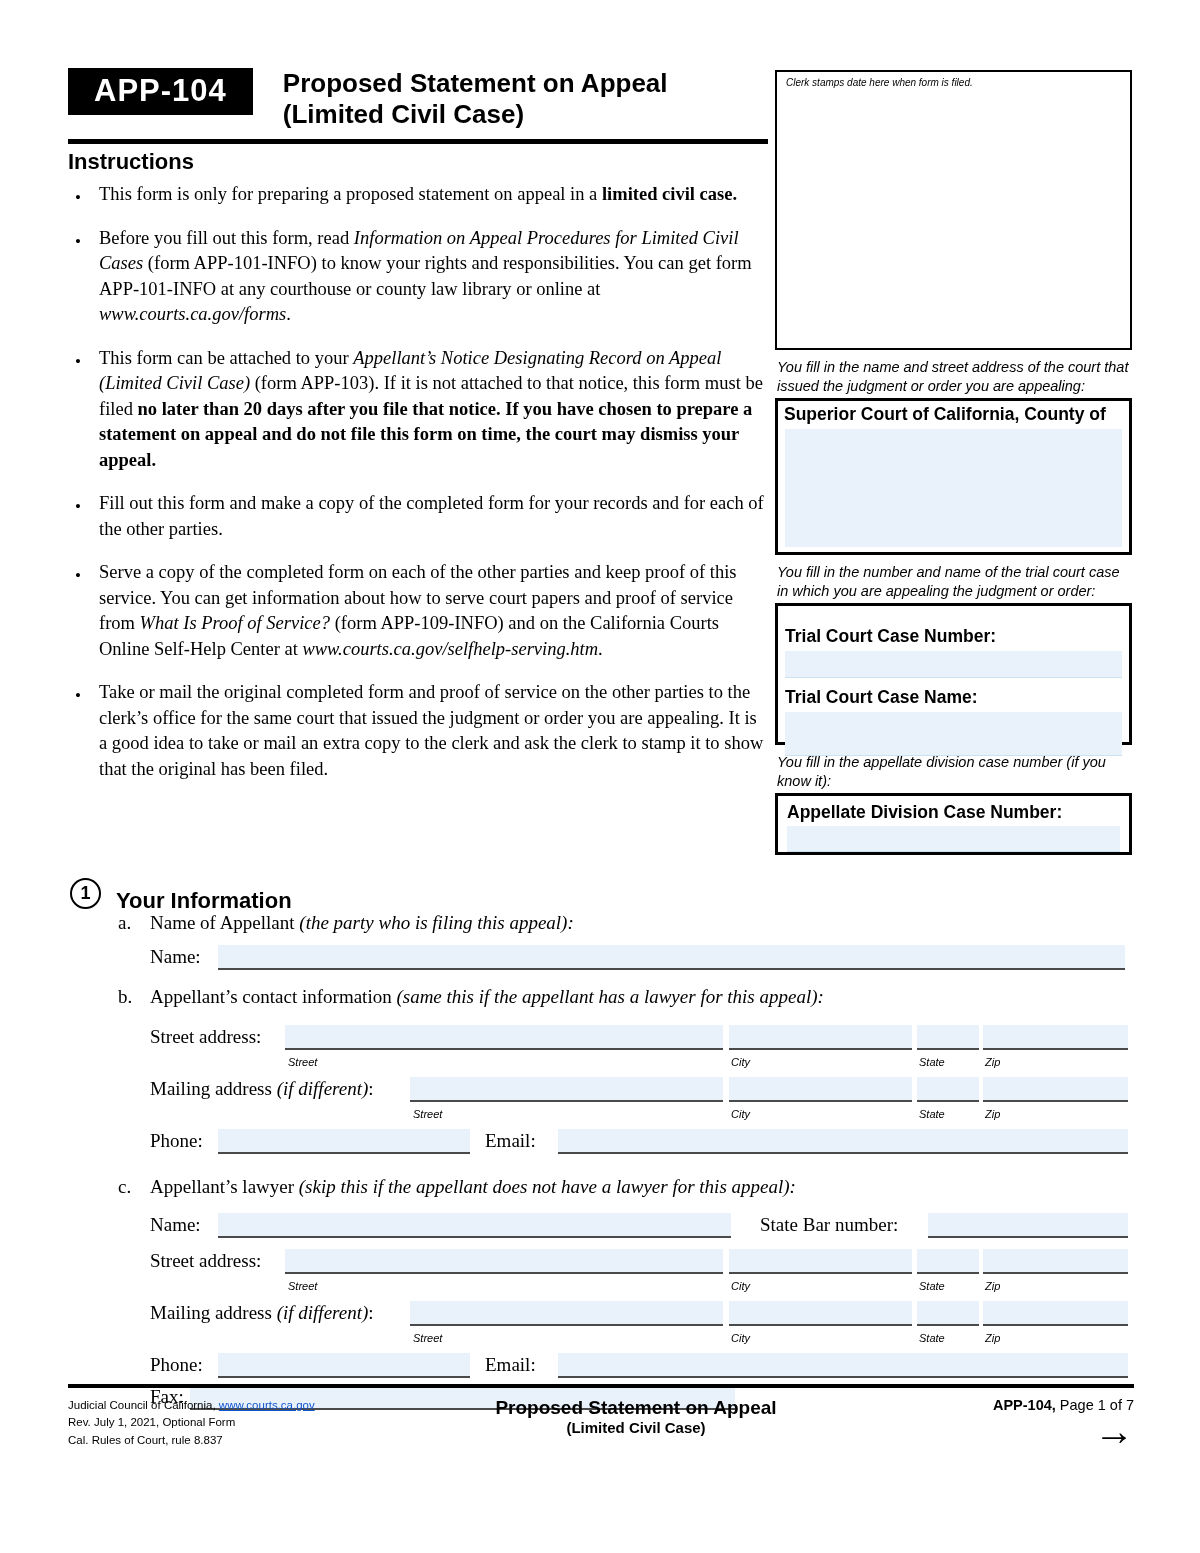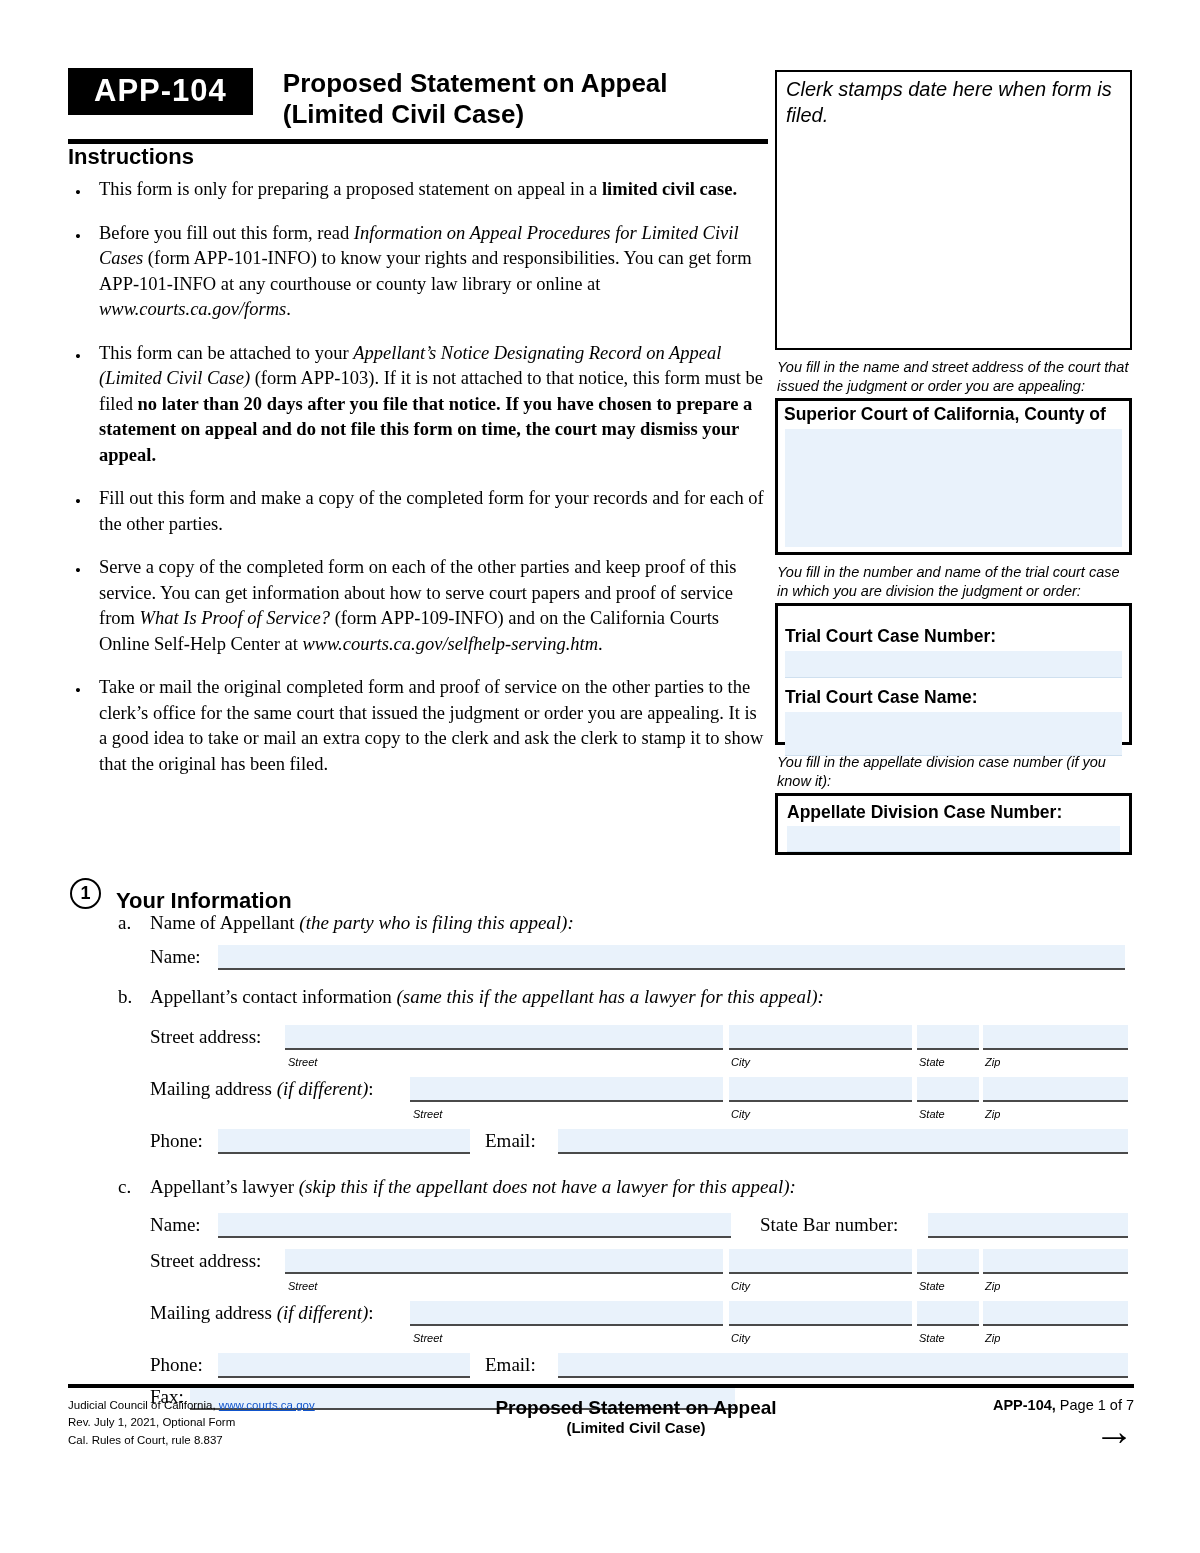--- a/index.html
+++ b/index.html
@@ -12,32 +12,32 @@
   body{font-family:"Liberation Sans",sans-serif;color:#000;}
   .page{position:relative;width:1200px;height:1553px;background:#fff;overflow:hidden;}
 
   
   .left-col{position:absolute;left:68px;top:68px;width:700px;}
   .header-row{display:flex;align-items:flex-start;}
   .form-badge{background:#000;color:#fff;font-weight:700;font-size:31px;
     padding:7px 26px 9px;letter-spacing:1px;line-height:1;}
   .header-titles{margin-left:30px;font-weight:700;font-size:26px;line-height:1.18;}
   .thick-rule{height:5px;background:#000;margin-top:10px;}
-  .instructions-heading{font-weight:700;font-size:22px;}
+  .instructions-heading{font-weight:700;font-size:22px;margin-top:5px;}
   .bullet-list{list-style:none;margin-top:7px;font-family:"Liberation Serif",serif;
     font-size:18.5px;line-height:25.5px;}
   .bullet-list li{position:relative;padding-left:31px;margin-bottom:18px;}
   .bullet-list li::before{content:"\2022";position:absolute;left:7px;top:3px;font-size:17px;}
   .seg-b{font-weight:700;}
   .seg-i{font-style:italic;}
 
   
   .right-col{position:absolute;left:775px;top:70px;width:357px;}
   .clerk-box{height:280px;border:2.5px solid #000;padding:5px 9px;}
-  .note-italic{font-style:italic;font-size:20px;line-height:1.28;}
+  .note-italic{font-style:italic;font-size:10px;line-height:1.28;}
   .caption{font-style:italic;font-size:14.5px;line-height:1.28;margin:8px 0 3px 2px;}
   .heavy-box{border:3px solid #000;}
   .court-box{height:157px;padding:3px 6px;display:flex;flex-direction:column;}
   .box-heading{font-weight:700;font-size:17.5px;line-height:1.25;}
   .court-fill{flex:1;background:var(--field-fill);margin:3px 1px 2px;}
   .trial-box{height:142px;padding:20px 7px;}
   .fill-line{background:var(--field-fill);border-bottom:1.5px solid #cfe0ef;}
   .fill-28{height:27px;margin:3px 0 9px;}
   .fill-44{height:44px;margin:3px 0 2px;}
   .appellate-box{height:62px;padding:6px 9px;}
@@ -102,21 +102,21 @@
     <div class="clerk-box">
       <div class="note-italic">Clerk stamps date here when form is filed.</div>
     </div>
 
     <div class="caption">You fill in the name and street address of the court that issued the judgment or order you are appealing:</div>
     <div class="heavy-box court-box">
       <div class="box-heading">Superior Court of California, County of</div>
       <div class="court-fill"></div>
     </div>
 
-    <div class="caption">You fill in the number and name of the trial court case in which you are division the judgment or order:</div>
+    <div class="caption">You fill in the number and name of the trial court case in which you are appealing the judgment or order:</div>
     <div class="heavy-box trial-box">
       <div class="box-heading">Trial Court Case Number:</div>
       <div class="fill-line fill-28"></div>
       <div class="box-heading">Trial Court Case Name:</div>
       <div class="fill-line fill-44"></div>
     </div>
 
     <div class="caption">You fill in the appellate division case number (if you know it):</div>
     <div class="heavy-box appellate-box">
       <div class="box-heading">Appellate Division Case Number:</div>

